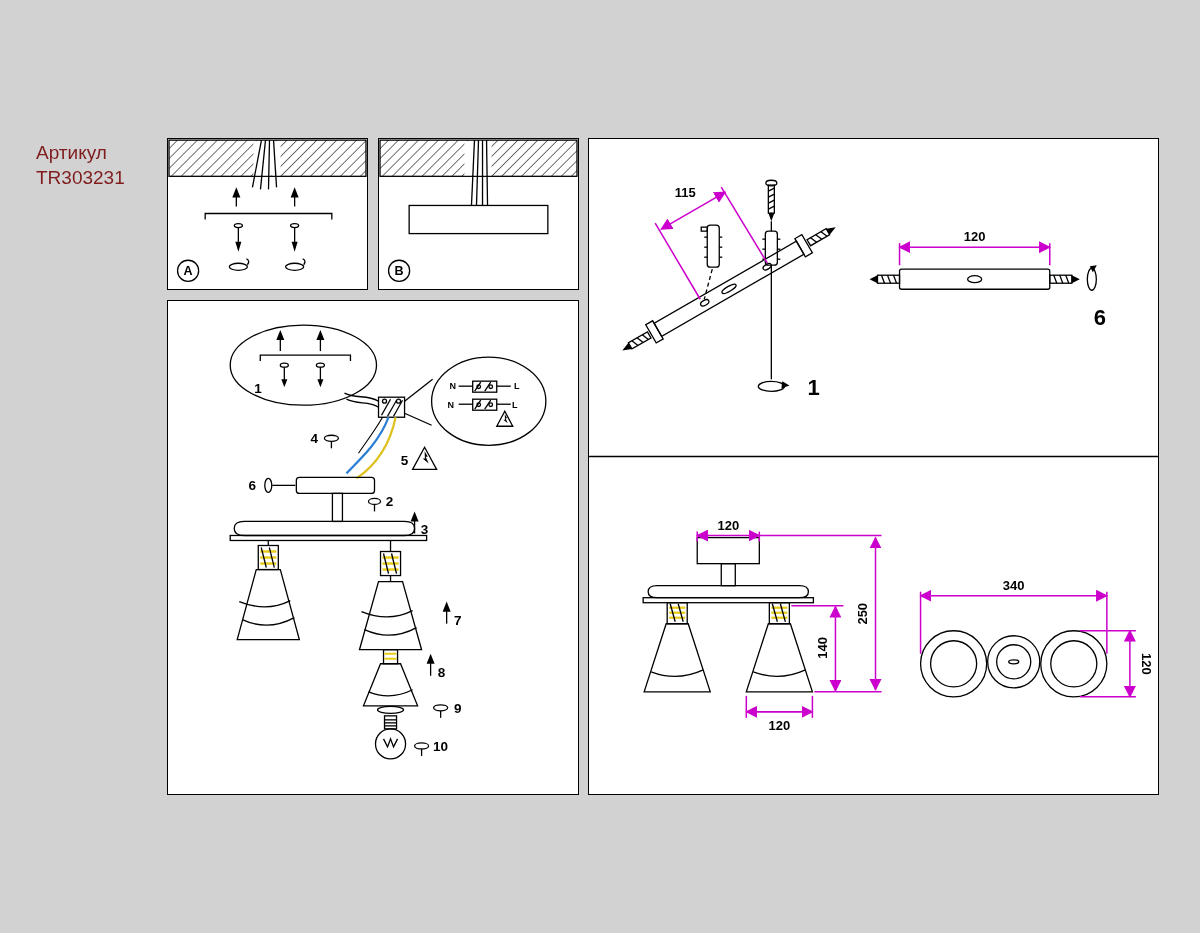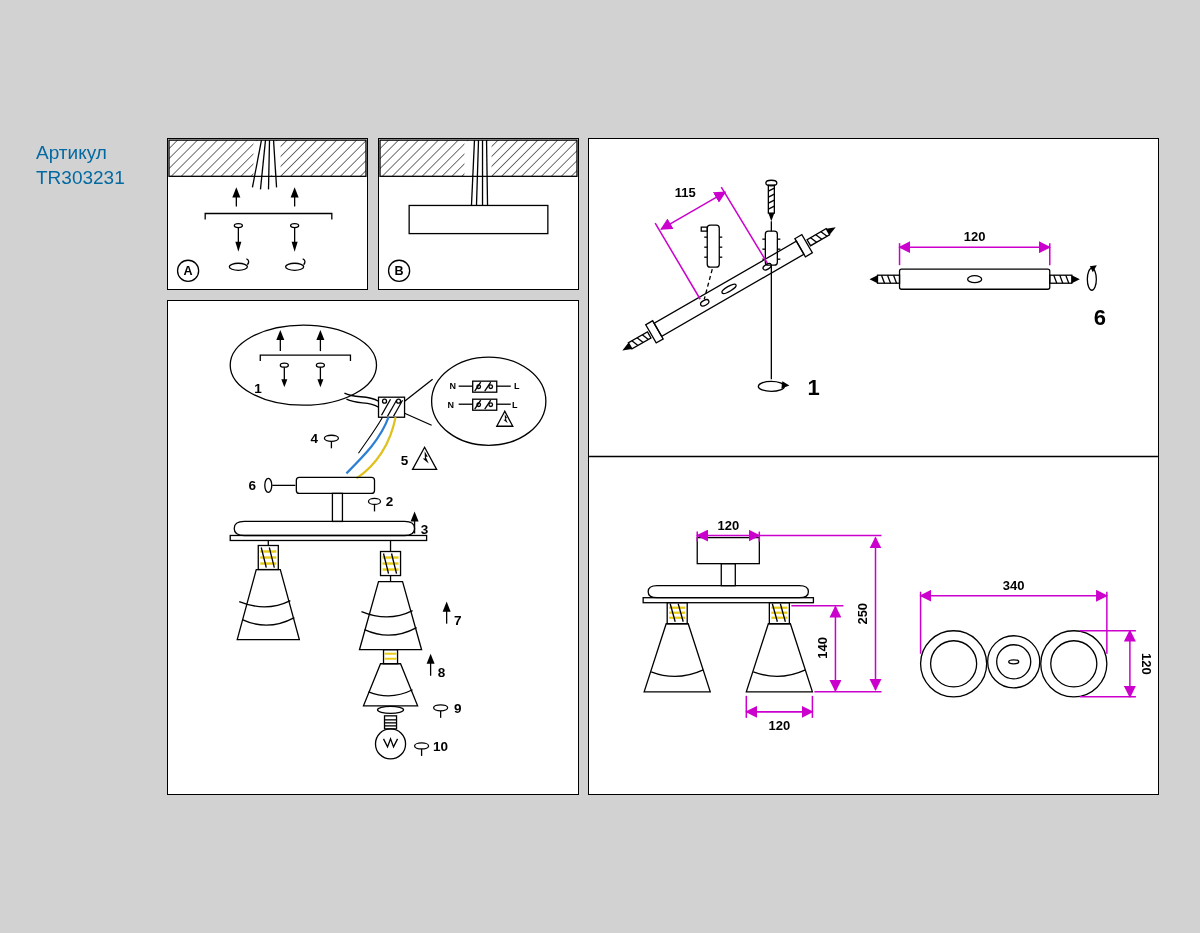--- a/index.html
+++ b/index.html
@@ -1,19 +1,19 @@
 <!DOCTYPE html>
 <html><head>
 <meta charset="utf-8">
 <style>
   *{box-sizing:border-box}
   html,body{margin:0;padding:0;background:#d2d2d2;font-family:"Liberation Sans",sans-serif}
   .page{position:relative;width:1200px;height:933px;background:#d2d2d2;overflow:hidden}
   .panel{position:absolute;background:#fff;border:1.6px solid #000}
-  .article{position:absolute;left:36px;top:140px;font-size:19px;color:#0369a1;line-height:25px}
+  .article{position:absolute;left:36px;top:140px;font-size:19px;color:#7f1d1d;line-height:25px}
   svg{display:block;width:100%;height:100%}
   text{fill:#000;font-family:"Liberation Sans",sans-serif}
   .step{font-size:13.5px;font-weight:bold}
   .dim{font-size:13px;font-weight:bold}
   .big{font-size:22px;font-weight:bold}
   .tag{font-size:12.5px;font-weight:600}
   .nl{font-size:9px;font-weight:bold}
   .ln{stroke:#000;fill:none;stroke-width:1.3}
   .mg{stroke:#cc00cc;fill:none;stroke-width:1.5}
 </style>

